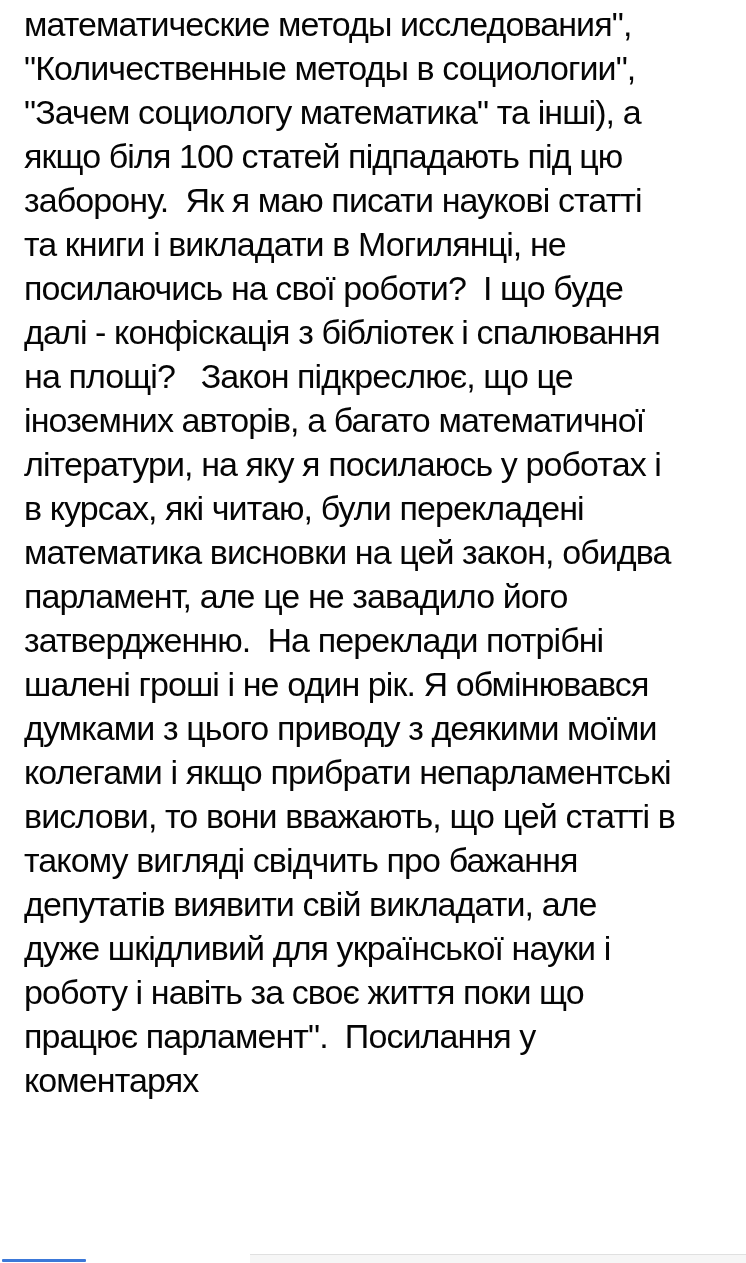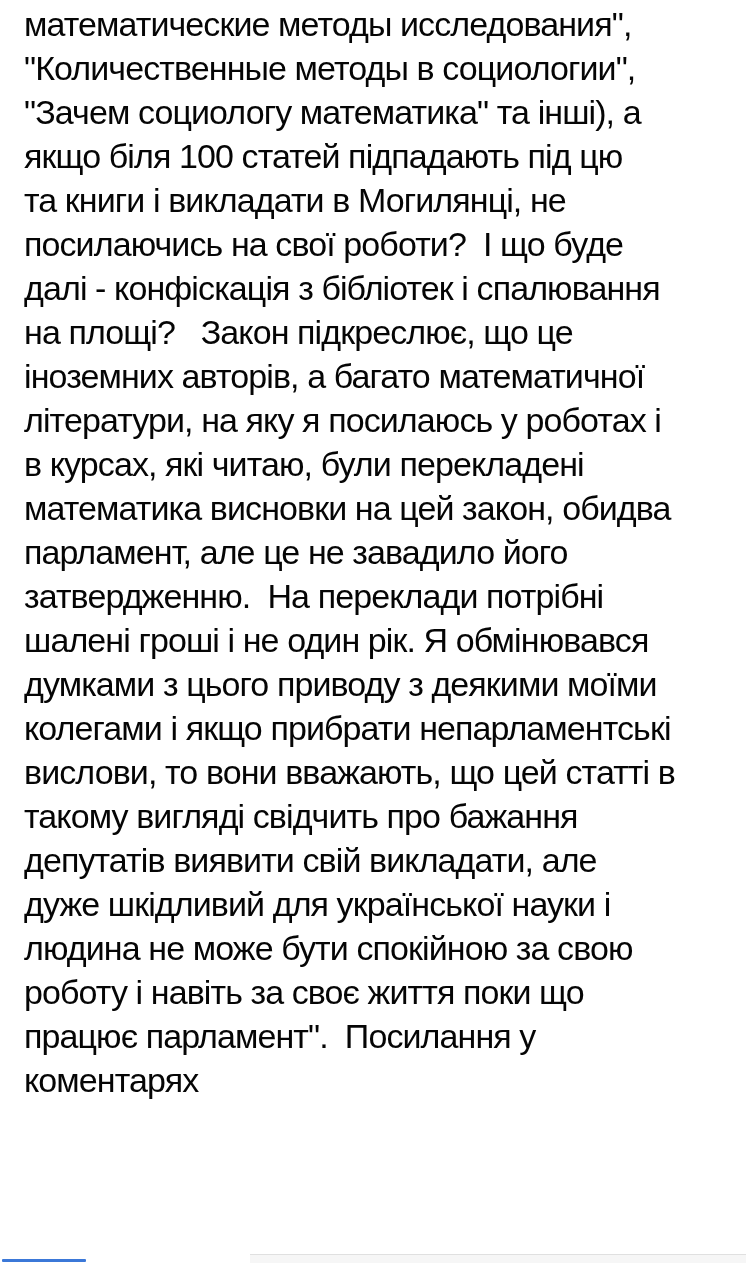--- a/index.html
+++ b/index.html
@@ -45,37 +45,37 @@
   }
 </style>
 </head>
 <body>
 
 <div class="post-text">
   <div class="line">математические методы исследования",</div>
   <div class="line">"Количественные методы в социологии",</div>
   <div class="line">"Зачем социологу математика" та інші), а</div>
   <div class="line">якщо біля 100 статей підпадають під цю</div>
+  <div class="line">заборону.  Як я маю писати наукові статті</div>
   <div class="line">та книги і викладати в Могилянці, не</div>
   <div class="line">посилаючись на свої роботи?  І що буде</div>
   <div class="line">далі - конфіскація з бібліотек і спалювання</div>
   <div class="line">на площі?   Закон підкреслює, що це</div>
   <div class="line">іноземних авторів, а багато математичної</div>
   <div class="line">літератури, на яку я посилаюсь у роботах і</div>
   <div class="line">в курсах, які читаю, були перекладені</div>
   <div class="line">математика висновки на цей закон, обидва</div>
   <div class="line">парламент, але це не завадило його</div>
   <div class="line">затвердженню.  На переклади потрібні</div>
   <div class="line">шалені гроші і не один рік. Я обмінювався</div>
   <div class="line">думками з цього приводу з деякими моїми</div>
   <div class="line">колегами і якщо прибрати непарламентські</div>
   <div class="line">вислови, то вони вважають, що цей статті в</div>
   <div class="line">такому вигляді свідчить про бажання</div>
   <div class="line">депутатів виявити свій викладати, але</div>
   <div class="line">дуже шкідливий для української науки і</div>
-  <div class="line">людина не може бути спокійною за свою</div>
   <div class="line">роботу і навіть за своє життя поки що</div>
   <div class="line">працює парламент".  Посилання у</div>
   <div class="line">коментарях</div>
 </div>
 
 <div class="footer-strip"></div>
 <div class="link-underline"></div>
 
 </body></html>

